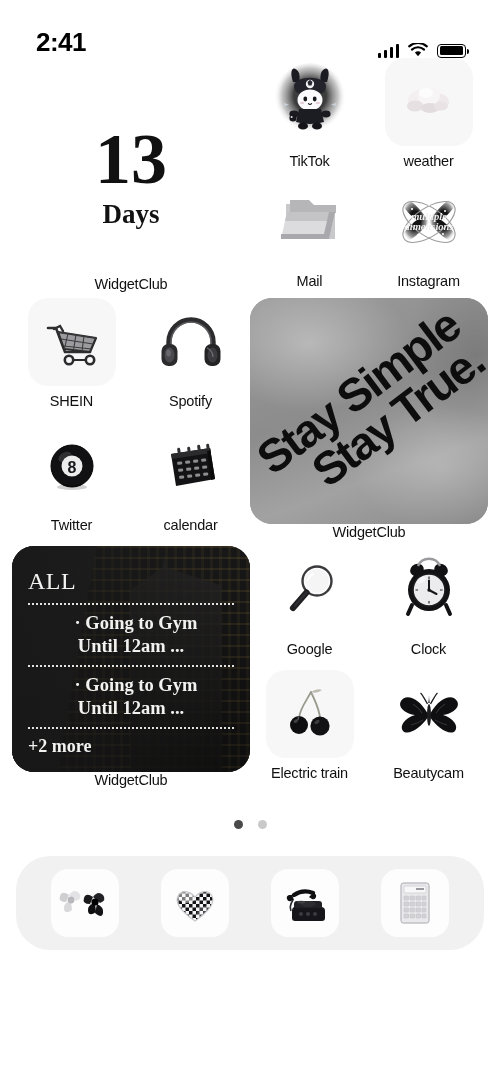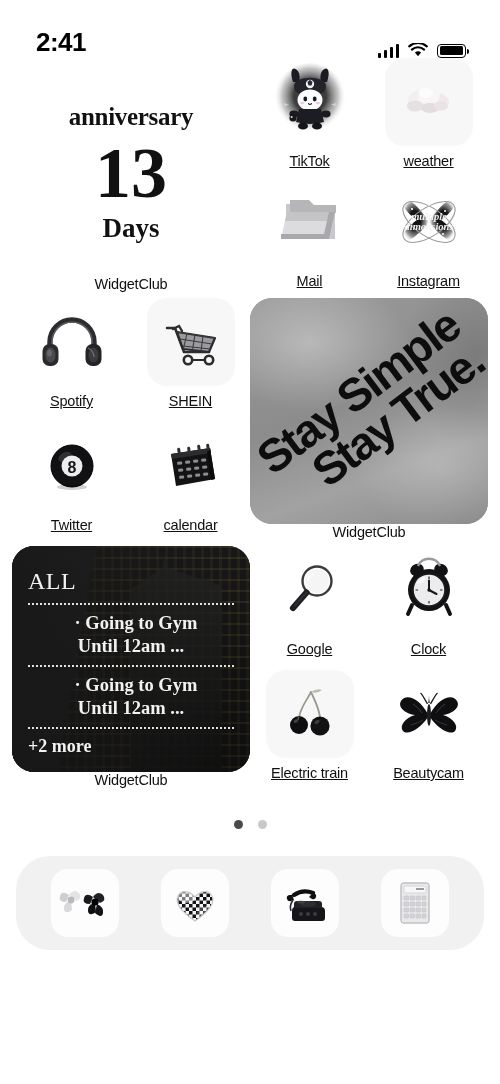--- a/index.html
+++ b/index.html
@@ -65,21 +65,20 @@
   }
   .tile.shade { background:#f7f7f7; }
   .app-label {
     margin-top:7px;
     font-size:14.5px;
     color:#101010;
     text-align:center;
     line-height:1.15;
     letter-spacing:-0.2px;
     white-space:nowrap;
-    text-decoration:underline;
   }
 
   
   .w-anniv {
     width:100%; height:218px;
     display:flex; flex-direction:column;
     align-items:center; justify-content:center;
     background:#ffffff;
     font-family:"Liberation Serif", serif;
     padding-top:12px;
@@ -214,21 +213,20 @@
         <b></b>
       </span>
   </div>
 </div>
 
 <div class="screen">
   <div class="grid">
 
     <div class="cell span2 row2">
       <div class="w-anniv">
-        <div class="t1">anniversary</div>
         <div class="t2">13</div>
         <div class="t3">Days</div>
       </div>
       <div class="widget-label">WidgetClub</div>
     </div>
 
     <div class="cell">
       <div class="tile">
         <svg class="icn" viewBox="0 0 88 88">
           <defs>
@@ -312,49 +310,49 @@
           <circle cx="60" cy="33" r="1" fill="#fff"></circle>
           <circle cx="33" cy="57" r="1.1" fill="#fff"></circle>
           <circle cx="58" cy="56" r="1" fill="#fff"></circle>
           <circle cx="44" cy="27" r=".9" fill="#fff"></circle>
         </svg>
       </div>
       <div class="app-label">Instagram</div>
     </div>
 
     <div class="cell">
+      <div class="tile shade">
+        <svg class="icn" viewBox="0 0 88 88">
+          <path d="M20 30 h8 l9 24 h25" fill="none" stroke="#2e2e30" stroke-width="2.6" stroke-linecap="round" stroke-linejoin="round"></path>
+          <path d="M30 34 L68 40 L62 54 L36 51 Z" fill="#9b9b9f" stroke="#2b2b2d" stroke-width="2.2" stroke-linejoin="round"></path>
+          <path d="M30 34 L68 40 M33 41 L65 46 M36 48 L63 51" stroke="#3b3b3e" stroke-width="1.1"></path>
+          <path d="M40 35.5 L36.5 50.5 M48 36.7 L45.5 52 M56 38 L54 53" stroke="#3b3b3e" stroke-width="1.1"></path>
+          <path d="M26 31 l6 -3 l3 5" fill="none" stroke="#2e2e30" stroke-width="2.4" stroke-linecap="round"></path>
+          <circle cx="41" cy="62" r="4.2" fill="none" stroke="#2b2b2d" stroke-width="2.6"></circle>
+          <circle cx="62" cy="62" r="4.2" fill="none" stroke="#2b2b2d" stroke-width="2.6"></circle>
+          <path d="M45 62 h13" stroke="#2b2b2d" stroke-width="2.2"></path>
+        </svg>
+      </div>
+      <div class="app-label">SHEIN</div>
+    </div>
+
+    <div class="cell">
       <div class="tile">
         <svg class="icn" viewBox="0 0 88 88">
           <path d="M22 52 V44 a22 22 0 0 1 44 0 v8" fill="none" stroke="#2c2c2e" stroke-width="5.4" stroke-linecap="round"></path>
           <path d="M24 48 V44 a20 20 0 0 1 40 0 v4" fill="none" stroke="#6e6e73" stroke-width="1.6" opacity=".7"></path>
           <rect x="14.5" y="46" width="16" height="22" rx="7" fill="#2b2b2d"></rect>
           <rect x="57.5" y="46" width="16" height="22" rx="7" fill="#242426"></rect>
           <ellipse cx="22.5" cy="57" rx="5" ry="7.6" fill="#4a4a4e"></ellipse>
           <ellipse cx="65.5" cy="57" rx="5" ry="7.6" fill="#3c3c40"></ellipse>
           <ellipse cx="21.5" cy="55" rx="2.4" ry="3.6" fill="#6d6d73" opacity=".8"></ellipse>
           <path d="M60 50 q6 3 6 9" stroke="#85858b" stroke-width="1.3" fill="none" opacity=".7"></path>
         </svg>
       </div>
       <div class="app-label">Spotify</div>
-    </div>
-
-    <div class="cell">
-      <div class="tile shade">
-        <svg class="icn" viewBox="0 0 88 88">
-          <path d="M20 30 h8 l9 24 h25" fill="none" stroke="#2e2e30" stroke-width="2.6" stroke-linecap="round" stroke-linejoin="round"></path>
-          <path d="M30 34 L68 40 L62 54 L36 51 Z" fill="#9b9b9f" stroke="#2b2b2d" stroke-width="2.2" stroke-linejoin="round"></path>
-          <path d="M30 34 L68 40 M33 41 L65 46 M36 48 L63 51" stroke="#3b3b3e" stroke-width="1.1"></path>
-          <path d="M40 35.5 L36.5 50.5 M48 36.7 L45.5 52 M56 38 L54 53" stroke="#3b3b3e" stroke-width="1.1"></path>
-          <path d="M26 31 l6 -3 l3 5" fill="none" stroke="#2e2e30" stroke-width="2.4" stroke-linecap="round"></path>
-          <circle cx="41" cy="62" r="4.2" fill="none" stroke="#2b2b2d" stroke-width="2.6"></circle>
-          <circle cx="62" cy="62" r="4.2" fill="none" stroke="#2b2b2d" stroke-width="2.6"></circle>
-          <path d="M45 62 h13" stroke="#2b2b2d" stroke-width="2.2"></path>
-        </svg>
-      </div>
-      <div class="app-label">SHEIN</div>
     </div>
 
     <div class="cell span2 row2">
       <div class="w-photo">
         <div class="cloth"></div>
         <div class="qwrap">
           <div class="ql l1">Stay Simple</div>
           <div class="ql l2">Stay True.</div>
         </div>
       </div>

